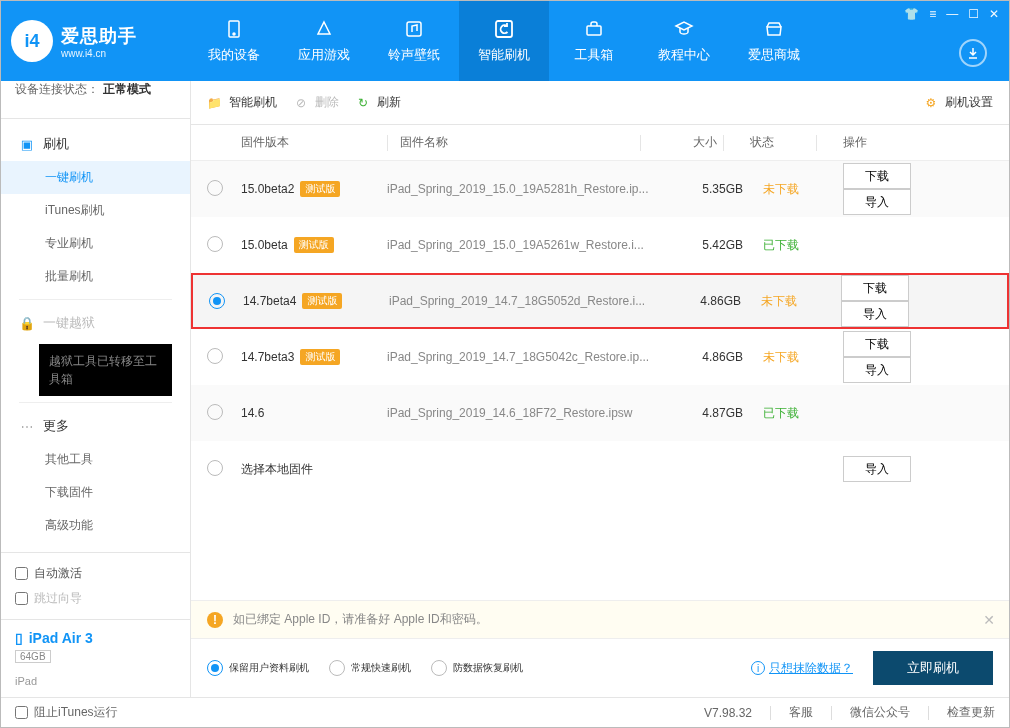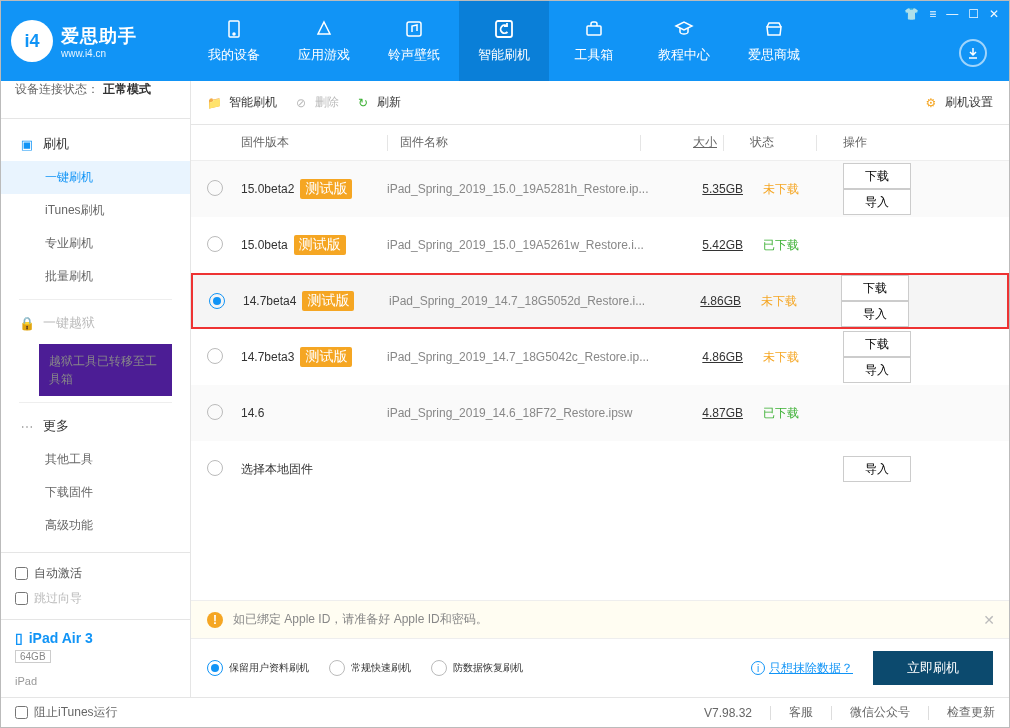--- a/index.html
+++ b/index.html
@@ -22,54 +22,54 @@
 .sidebar { width: 190px; border-right: 1px solid #e5e5e5; display: flex; flex-direction: column; }
 .conn-status { height: 38px; display: flex; align-items: flex-start; padding: 0 14px; border-bottom: 1px solid #e5e5e5; font-size: 12px; color: #666; }
 .conn-status b { color: #333; margin-left: 4px; }
 .side-section { padding: 8px 0; }
 .side-cat { display: flex; align-items: center; gap: 8px; padding: 8px 18px; color: #333; font-size: 13px; cursor:pointer; }
 .side-cat .caticon { width:16px; height:16px; display:flex; align-items:center; justify-content:center; color:#1194f6; }
 .side-cat.dim { color:#bbb; }
 .side-cat.dim .caticon { color:#ccc; }
 .side-sub { padding: 8px 18px 8px 44px; font-size: 12px; color: #666; cursor: pointer; }
 .side-sub.active { background: #e9f4fe; color: #1194f6; }
-.side-box { margin: 4px 18px 6px 38px; background:#4c1d95; padding:8px 10px; font-size:12px; color:#888; line-height:1.5; }
+.side-box { margin: 4px 18px 6px 38px; background:#000000; padding:8px 10px; font-size:12px; color:#888; line-height:1.5; }
 .side-div { height:1px; background:#eee; margin: 6px 18px; }
 .side-bottom { border-top:1px solid #e5e5e5; padding:8px 14px; }
 .side-chk { display:flex; align-items:center; gap:6px; padding:4px 0; font-size:12px; color:#555; }
 .side-chk.dim { color:#bbb; }
 .side-chk input { width:13px; height:13px; }
 .device-panel { border-top:1px solid #e5e5e5; padding:10px 14px; }
 .device-name { color:#1194f6; font-weight:bold; font-size:14px; display:flex; align-items:center; gap:6px; }
 .device-badge { display:inline-block; border:1px solid #ccc; color:#888; font-size:10px; padding:0 4px; margin-top:4px; }
 .device-type { color:#999; font-size:11px; margin-top:12px; }
 .main { flex: 1; display: flex; flex-direction: column; }
 .toolbar { height: 44px; display: flex; align-items: center; padding: 0 16px; border-bottom:1px solid #e5e5e5; gap:16px; }
 .tb-item { display:flex; align-items:center; gap:6px; font-size:12px; cursor:pointer; }
 .tb-item.disabled { color:#bbb; }
 .tb-icon { width:16px; height:16px; display:flex; align-items:center; justify-content:center; }
 .tb-right { margin-left:auto; color:#333; }
 .tb-right .tb-icon { color:#f5a623; }
 .table-head { display:flex; align-items:center; height:36px; padding:0 16px; font-size:12px; color:#666; border-bottom:1px solid #eee; }
 .col-radio { width:34px; }
 .col-ver { width:140px; }
 .col-name { flex:1; padding-left:6px; }
-.col-size { width:70px; text-align:right;text-decoration:underline; }
+.col-size { width:70px; text-align:right; }
 .col-status { width:80px; padding-left:20px; }
 .col-ops { width:170px; padding-left:20px; }
 .divider-v { width:1px; height:16px; background:#e5e5e5; margin:0 6px; }
 .rows { flex:1; overflow:auto; }
 .row { display:flex; align-items:center; height:56px; padding:0 16px; font-size:12px; }
 .row:nth-child(odd){ background:#fafafa; }
 .row.highlight { border:2px solid #e33; background:#f5f5f5; }
 .radio { width:16px; height:16px; border:1px solid #bbb; border-radius:50%; display:inline-flex; align-items:center; justify-content:center; cursor:pointer; }
 .radio.checked::after { content:""; width:8px; height:8px; background:#1194f6; border-radius:50%; }
 .radio.checked { border-color:#1194f6; }
 .ver { display:flex; align-items:center; gap:6px; color:#333; font-weight:500; }
-.tag-beta { background:#f5a623; color:#fff; font-size:14px; padding:1px 5px; border-radius:2px;text-align:center; }
+.tag-beta { background:#f5a623; color:#fff; font-size:10px; padding:1px 5px; border-radius:2px;text-align:center; }
 .fname { color:#888; }
 .st-no { color:#f5a623; }
 .st-yes { color:#3cb034; }
 .btn { width:68px; height:26px; border:1px solid #ccc; background:#fff; font-size:12px; cursor:pointer; margin-right:8px; }
 .alert { display:flex; align-items:center; padding:10px 16px; background:#fffdf2; border-top:1px solid #eee; border-bottom:1px solid #eee; color:#888; font-size:12px; position:relative; }
 .alert-icon { width:16px; height:16px; border-radius:50%; background:#f5a623; color:#fff; display:flex; align-items:center; justify-content:center; margin-right:10px; font-weight:bold; }
 .alert-close { position:absolute; right:14px; color:#bbb; cursor:pointer; font-size:14px; }
 .action-row { display:flex; align-items:center; padding:12px 16px; gap:20px; }
 .r-opt { display:flex; align-items:center; gap:6px; font-size:10px; cursor:pointer; }
 .link-blue { color:#1194f6; text-decoration:underline; cursor:pointer; }

